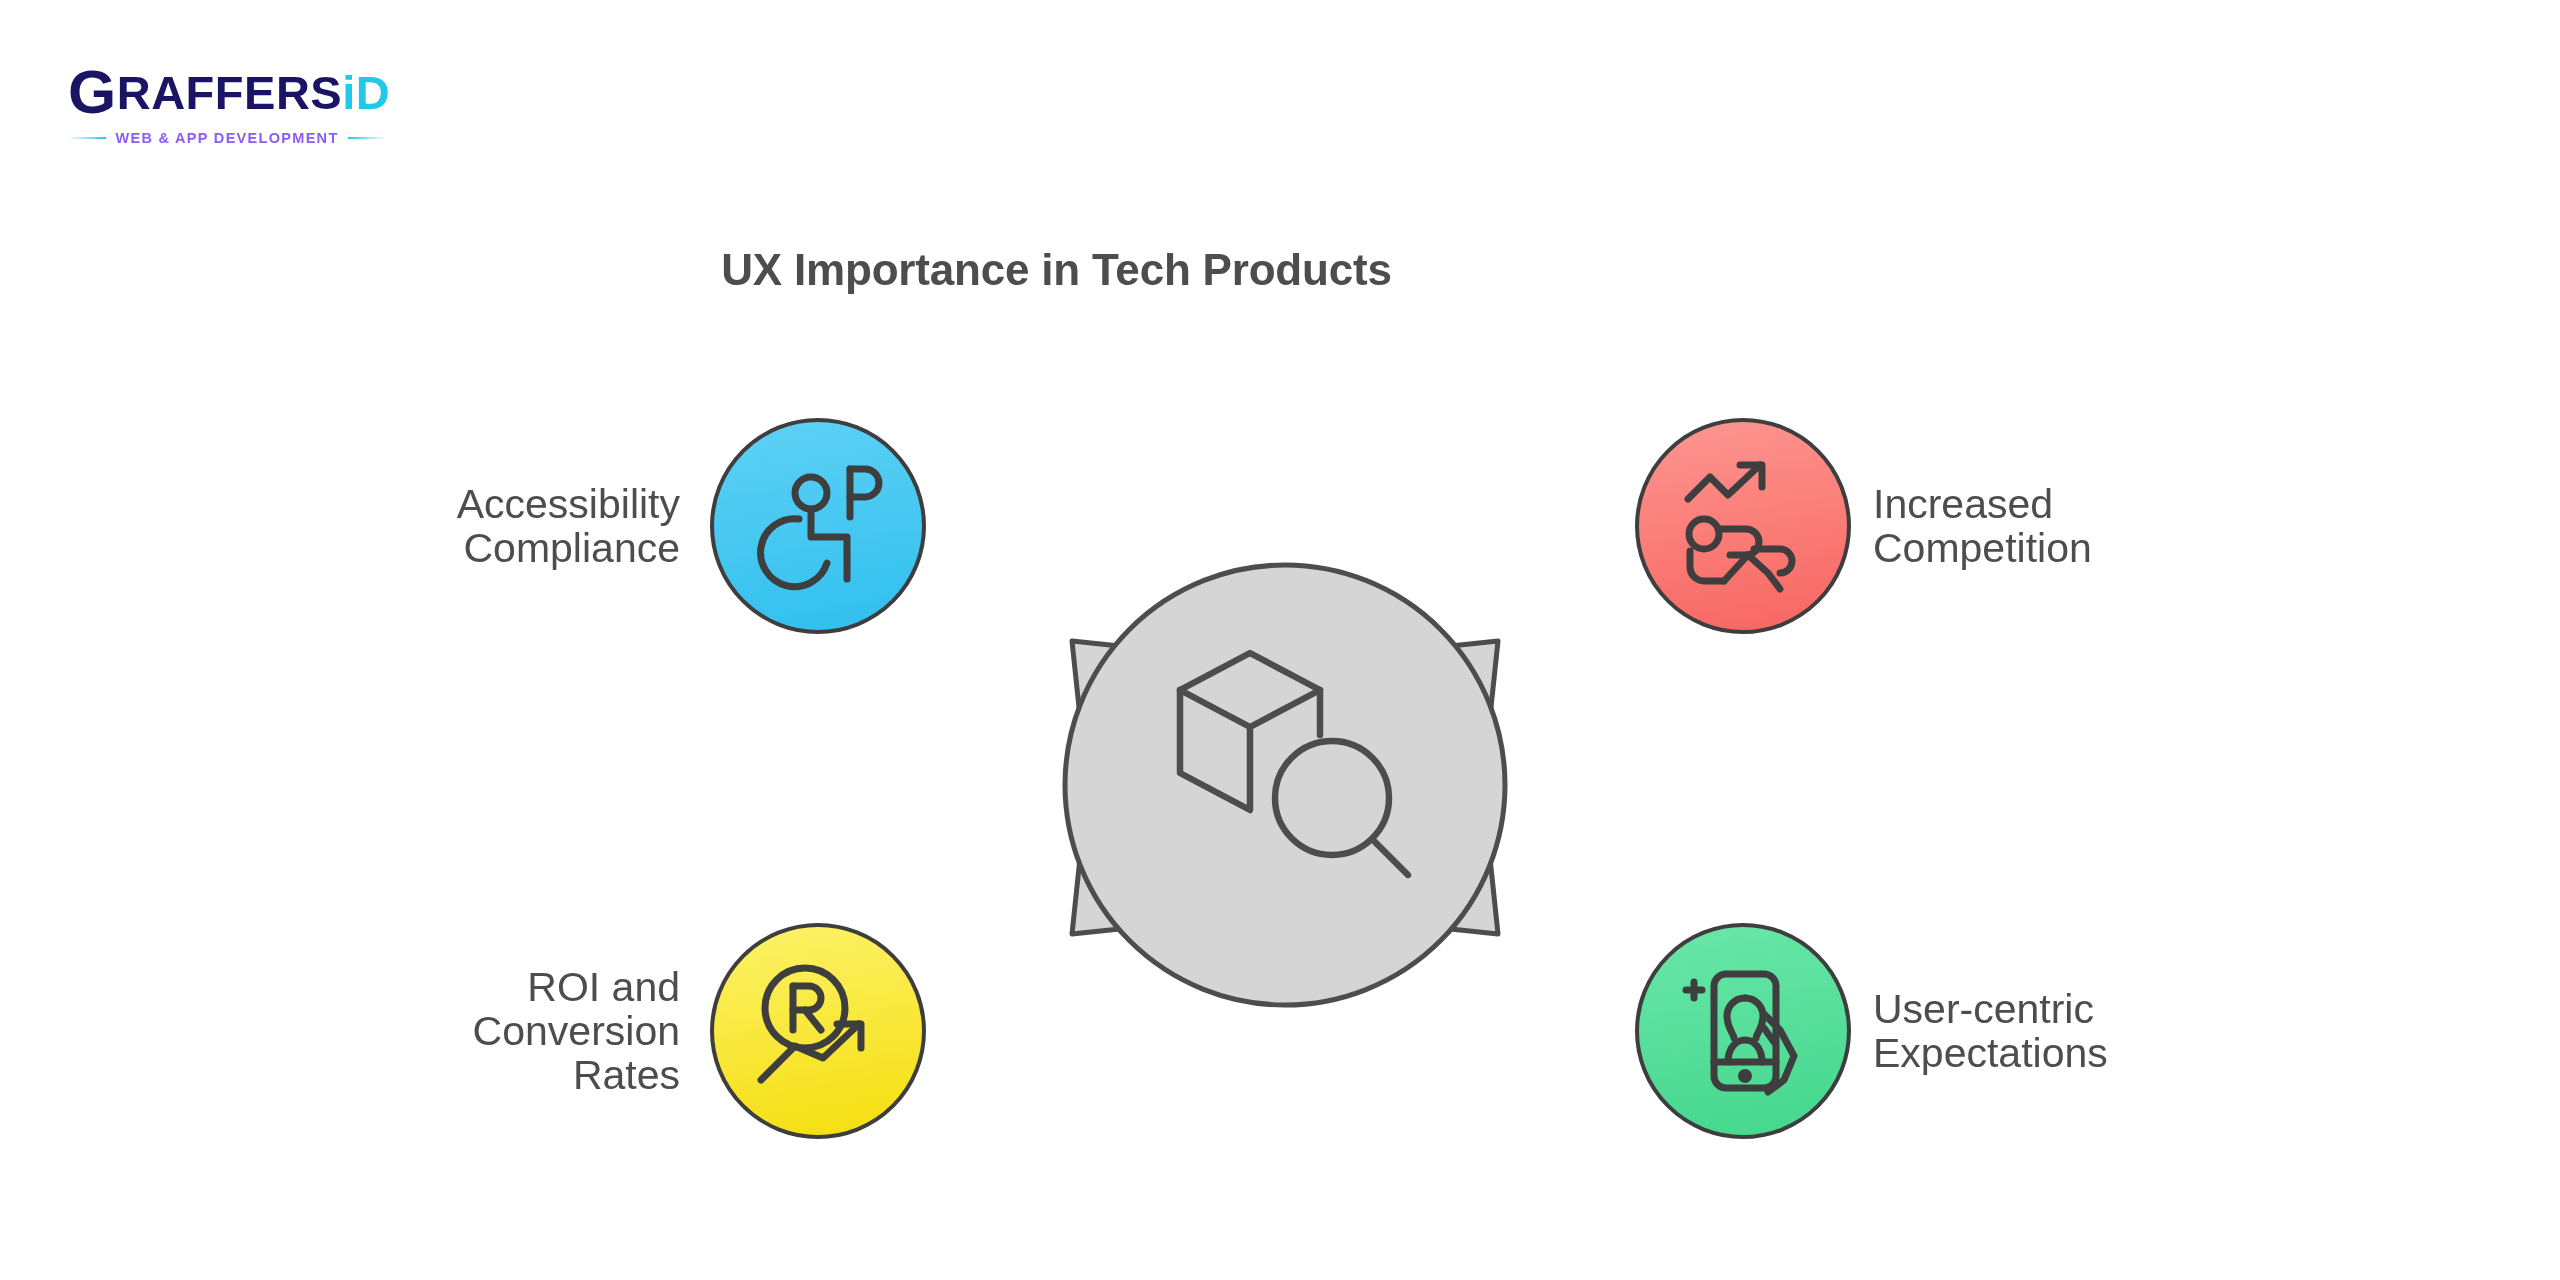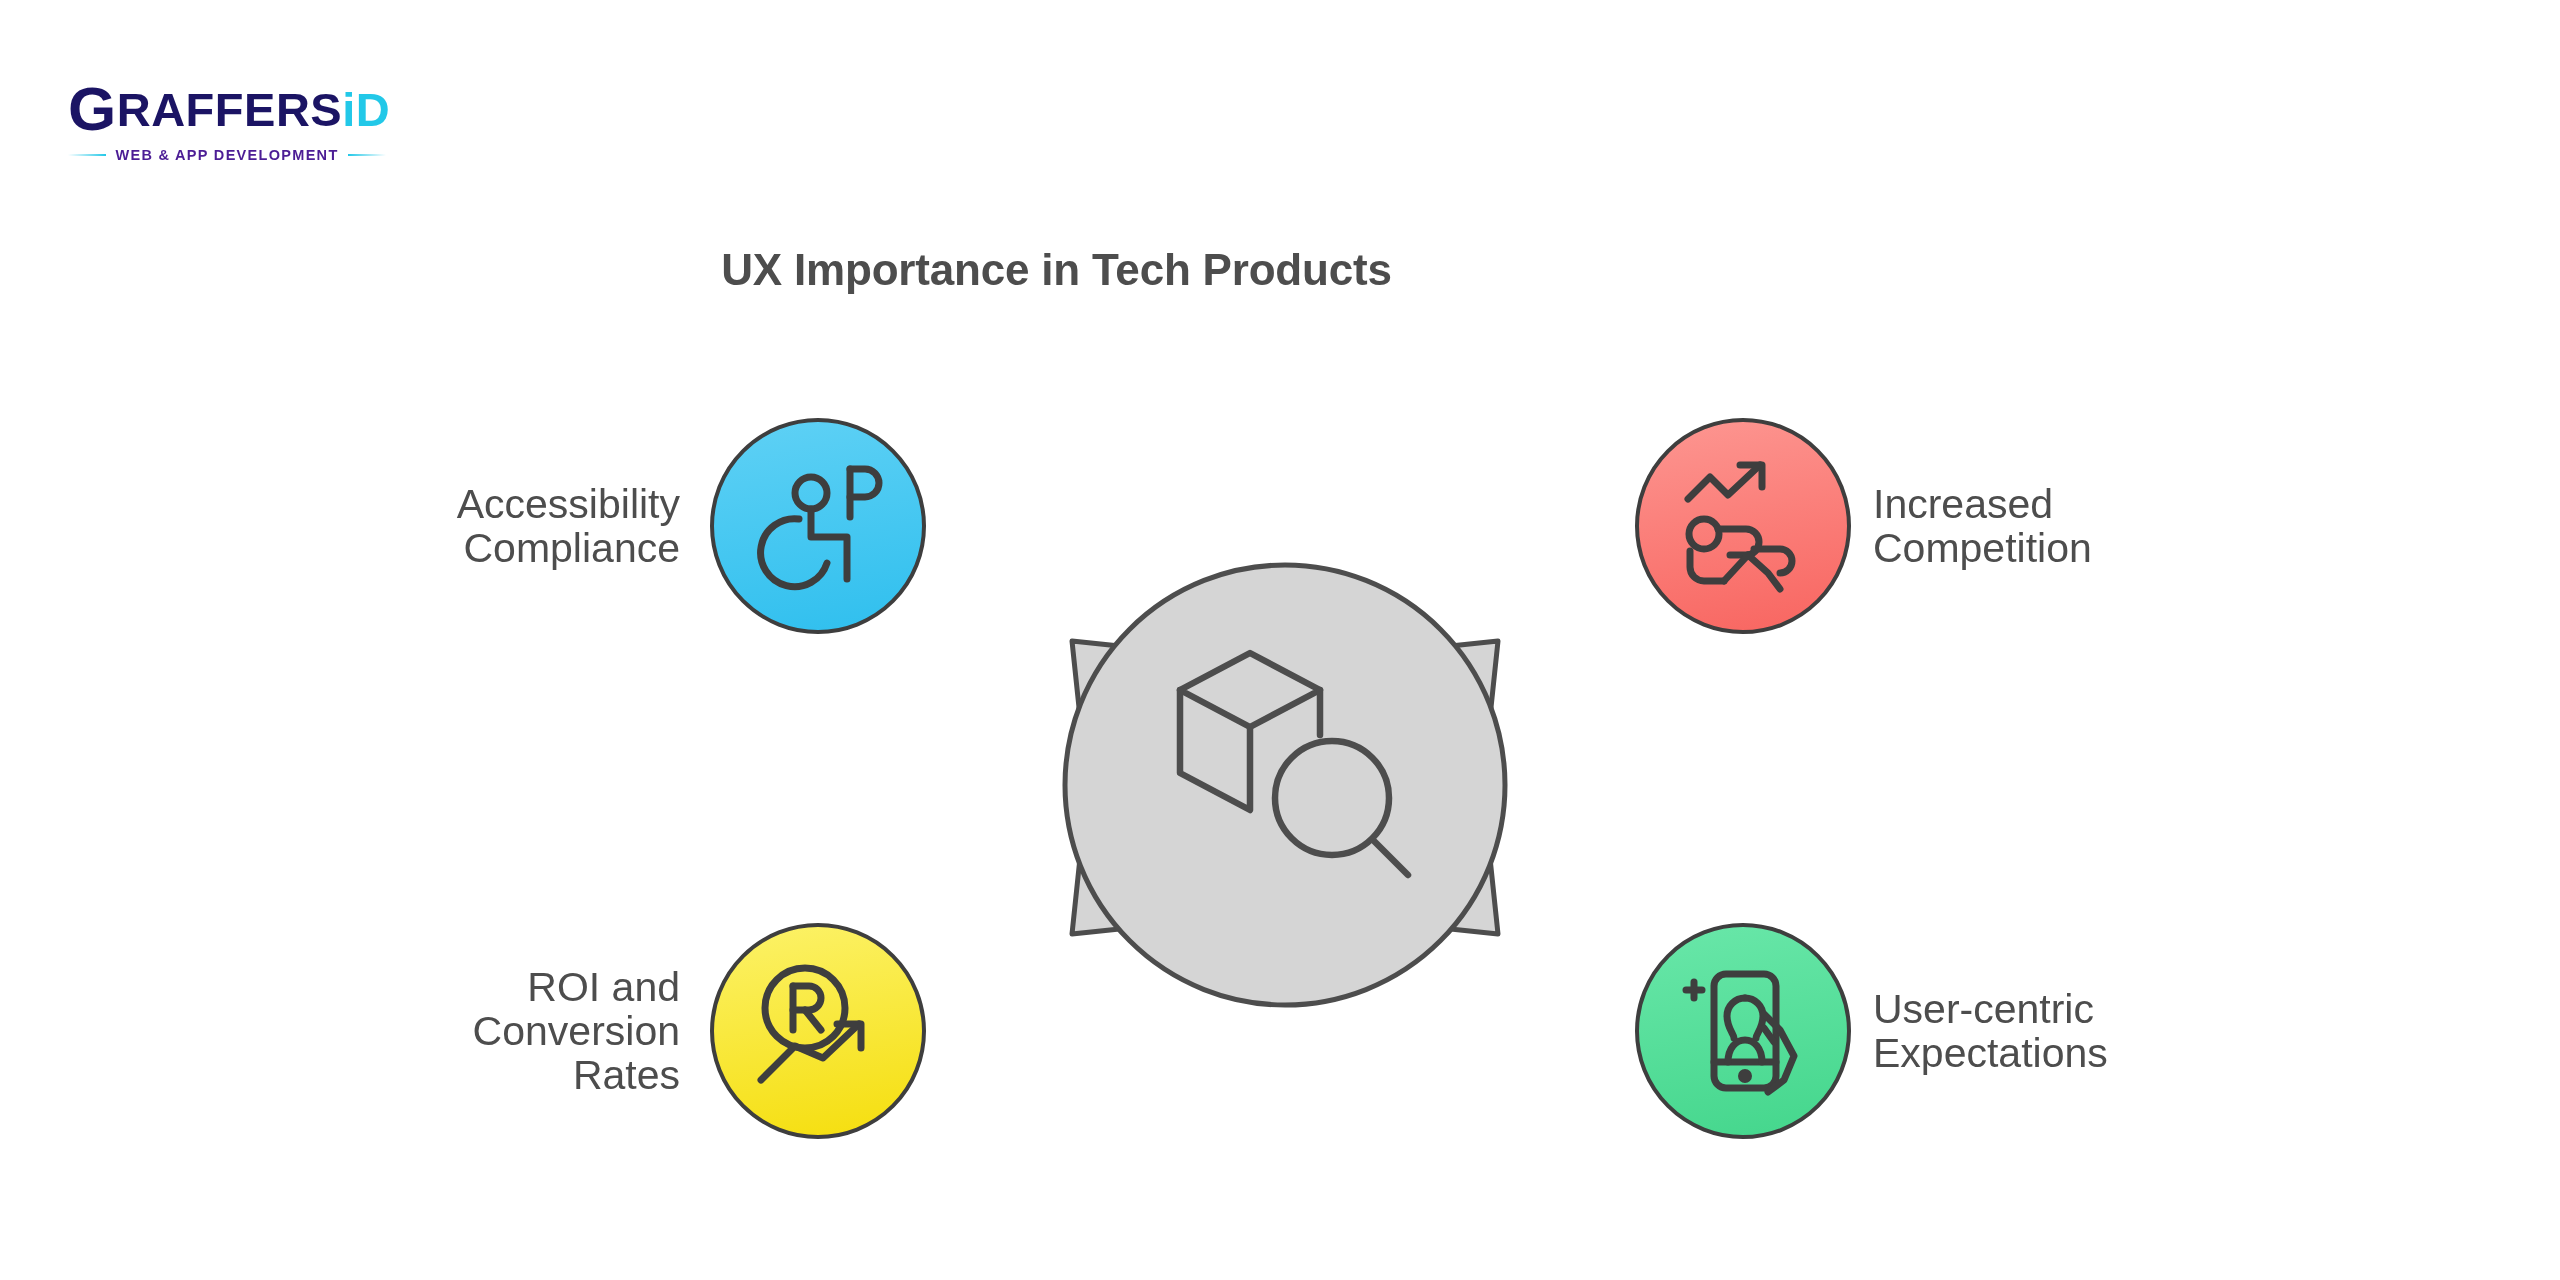--- a/index.html
+++ b/index.html
@@ -16,21 +16,21 @@
     position: relative;
     width: 2560px;
     height: 1280px;
     background: #ffffff;
   }
 
   
   .logo {
     position: absolute;
     left: 68px;
-    top: 78px;
+    top: 61px;
     width: 340px;
   }
   .logo-wordmark {
     font-family: "Liberation Sans", sans-serif;
     font-weight: bold;
     font-size: 47px;
     letter-spacing: 0.5px;
     line-height: 1;
     white-space: nowrap;
   }
@@ -67,21 +67,21 @@
     background: linear-gradient(to right, rgba(34,200,232,0), #22C8E8);
   }
   .tag-rule.right {
     background: linear-gradient(to left, rgba(34,200,232,0), #22C8E8);
   }
   .logo-tagline {
     font-family: "Liberation Sans", sans-serif;
     font-weight: bold;
     font-size: 14.5px;
     letter-spacing: 1.3px;
-    color: #4c1d95;
+    color: #8b5cf6;
     padding: 0 9px;
     white-space: nowrap;
   }
 
   
   .page-title {
     position: absolute;
     left: 0;
     top: 245px;
     width: 2113px;

